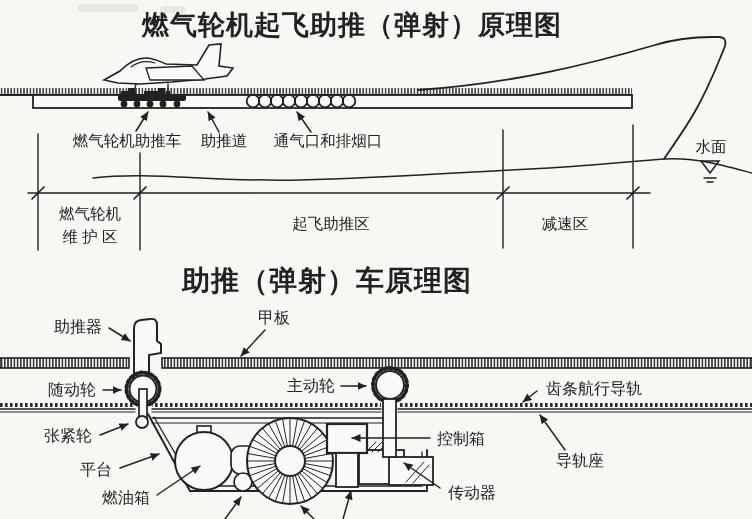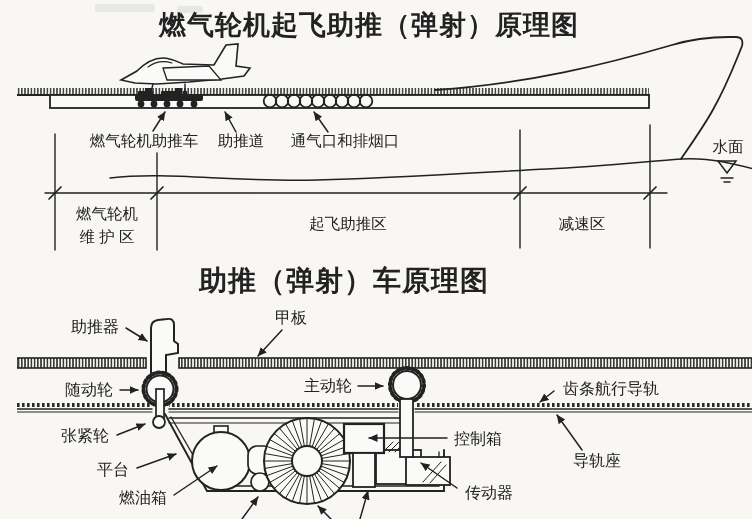--- a/index.html
+++ b/index.html
@@ -2,21 +2,21 @@
 <html><head>
 <meta charset="utf-8">
 <style>
   html,body{margin:0;padding:0;}
   body{
     width:752px;height:519px;
     background:#f8f7f4;
     font-family:"Liberation Sans","DejaVu Sans",sans-serif;
     overflow:hidden;
   }
-  #stage{position:relative;width:672px;height:519px;margin-left:17px;}
+  #stage{position:relative;width:672px;height:519px;}
   svg{position:absolute;left:0;top:0;}
   text{fill:#222;}
   .ttl{font-weight:bold;font-size:27px;letter-spacing:1px;}
   .ttl2{font-weight:bold;font-size:28px;letter-spacing:1px;}
   .lbl{font-size:15.5px;}
   .lbl2{font-size:16px;}
 </style>
 </head>
 <body>
 

